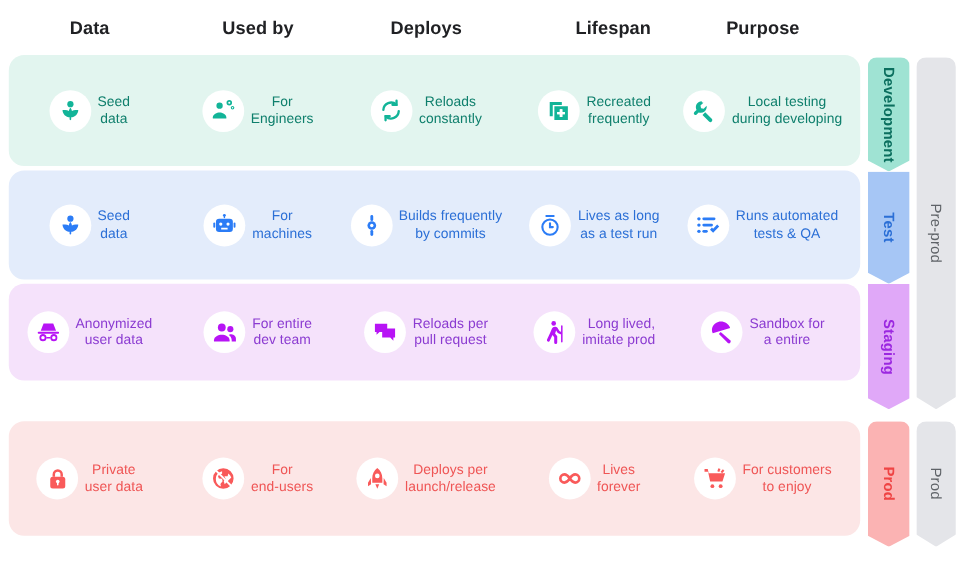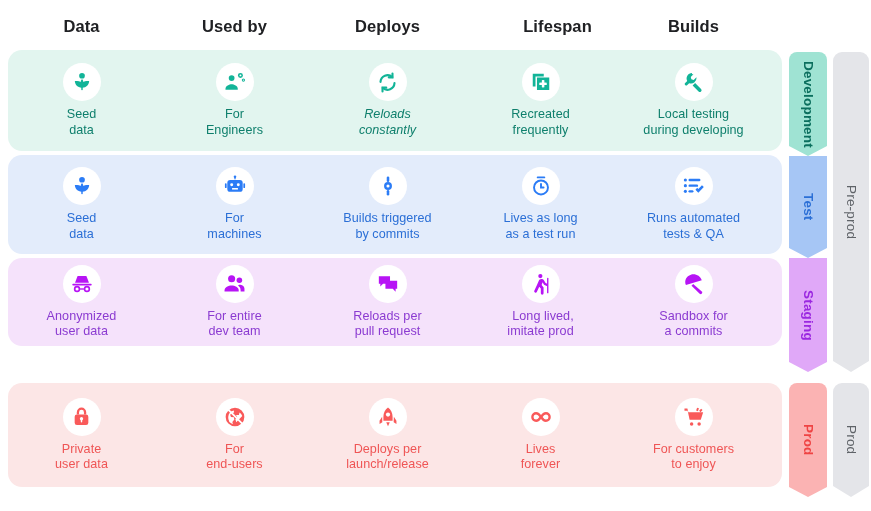--- a/index.html
+++ b/index.html
@@ -48,21 +48,21 @@
     position: absolute;
     left: 0; top: 0;
     width: 100%; height: 100%;
   }
   .cell {
     position: absolute;
     top: 0;
     width: 153px;
     height: 100%;
     display: flex;
-    flex-direction: column;
+    flex-direction: row;
     align-items: center;
     justify-content: center;
     gap: 6px;
   }
   .icon-bubble {
     width: 38px; height: 38px;
     border-radius: 50%;
     background: #ffffff;
     display: flex;
     align-items: center;
@@ -128,21 +128,21 @@
 </head>
 <body>
 
 <div id="stage">
 
   <div class="col-headers">
       <div class="col-header" style="left: 5px;">Data</div>
       <div class="col-header" style="left: 158px;">Used by</div>
       <div class="col-header" style="left: 311px;">Deploys</div>
       <div class="col-header" style="left: 481px;">Lifespan</div>
-      <div class="col-header" style="left: 617px;">Builds</div>
+      <div class="col-header" style="left: 617px;">Purpose</div>
     </div>
 
   <div class="rows-area">
       <div class="env-row" style="top: 50px; height: 101px; background: rgb(226, 245, 239);">
         <div class="cells">
           <div class="cell" style="left: -3px;">
             <div class="icon-bubble">
               <svg width="22" height="22" viewBox="0 0 24 24" fill="#12b498">
                 <circle cx="12" cy="5.2" r="3.1"></circle>
                 <path d="M12 8.6c-1 1.1-1.4 2.3-1.5 3.4-1-.7-2.3-1.1-3.7-1.1H4.2c0 4 3.3 7.2 7.3 7.3h1c4 0 7.3-3.3 7.3-7.3h-2.6c-1.4 0-2.7.4-3.7 1.1-.1-1.1-.5-2.3-1.5-3.4z"></path>
@@ -168,21 +168,21 @@
           </div>
           <div class="cell" style="left: 303px;">
             <div class="icon-bubble">
               <svg width="23" height="23" viewBox="0 0 24 24" fill="none" stroke="#12b498" stroke-width="2.2" stroke-linecap="round">
                 <path d="M19.3 12.6a7.4 7.4 0 0 1-12.3 5.1"></path>
                 <path d="M4.7 11.4a7.4 7.4 0 0 1 12.3-5.1"></path>
                 <path d="M17.2 2.7v3.9h-3.9"></path>
                 <path d="M6.8 21.3v-3.9h3.9"></path>
               </svg>
             </div>
-            <div class="cell-label" style="color: rgb(14, 127, 108); font-style: italic;">Reloads
+            <div class="cell-label" style="color: rgb(14, 127, 108);">Reloads
 constantly</div>
           </div>
           <div class="cell" style="left: 456px;">
             <div class="icon-bubble">
               <svg width="22" height="22" viewBox="0 0 24 24" fill="#12b498">
                 <path d="M3 3h12v3H6v11H3z"></path>
                 <path d="M7.6 7.2h13.4v13.6H7.6zm5.4 3v2.6h-2.6v2.4H13v2.6h2.5v-2.6H18v-2.4h-2.5v-2.6z"></path>
                 <path d="M13 10.2h2.5v2.6H18v2.4h-2.5v2.6H13v-2.6h-2.6v-2.4H13z" fill="#fff"></path>
               </svg>
             </div>
@@ -232,21 +232,21 @@
           </div>
           <div class="cell" style="left: 303px;">
             <div class="icon-bubble">
               <svg width="22" height="22" viewBox="0 0 24 24" fill="#2b7cf6">
                 <rect x="10.6" y="1.6" width="2.8" height="6" rx="1.4"></rect>
                 <circle cx="12" cy="12" r="4.3"></circle>
                 <circle cx="12" cy="12" r="1.7" fill="#fff"></circle>
                 <rect x="10.6" y="16.4" width="2.8" height="6" rx="1.4"></rect>
               </svg>
             </div>
-            <div class="cell-label" style="color: rgb(43, 111, 214);">Builds triggered
+            <div class="cell-label" style="color: rgb(43, 111, 214);">Builds frequently
 by commits</div>
           </div>
           <div class="cell" style="left: 456px;">
             <div class="icon-bubble">
               <svg width="22" height="22" viewBox="0 0 24 24" fill="none" stroke="#2b7cf6" stroke-width="2.1" stroke-linecap="round">
                 <circle cx="12" cy="13.6" r="7.6"></circle>
                 <path d="M12 9.8v3.8h2.8"></path>
                 <path d="M8.4 2.6h7.2"></path>
               </svg>
             </div>
@@ -321,21 +321,21 @@
 imitate prod</div>
           </div>
           <div class="cell" style="left: 609px;">
             <div class="icon-bubble">
               <svg width="22" height="22" viewBox="0 0 24 24" fill="#b714f5">
                 <path d="M3.2 13.1C1.1 8.3 3.6 3.2 8.6 1.8s10.3 1.3 11.9 6.1z"></path>
                 <path d="M11.1 11.9l9.4 8.2a1.7 1.7 0 0 1-2.3 2.5l-8.9-8.7z"></path>
               </svg>
             </div>
             <div class="cell-label" style="color: rgb(139, 59, 209);">Sandbox for
-a commits</div>
+a entire</div>
           </div>
         </div>
       </div>
       <div class="env-row" style="top: 383px; height: 104px; background: rgb(252, 230, 230);">
         <div class="cells">
           <div class="cell" style="left: -3px;">
             <div class="icon-bubble">
               <svg width="21" height="21" viewBox="0 0 24 24" fill="#f95a5a">
                 <path d="M6.6 9.6V7.2a5.4 5.4 0 0 1 10.8 0v2.4h-2.6V7.2a2.8 2.8 0 0 0-5.6 0v2.4z"></path>
                 <rect x="4.2" y="9.6" width="15.6" height="12.2" rx="2.6"></rect>

